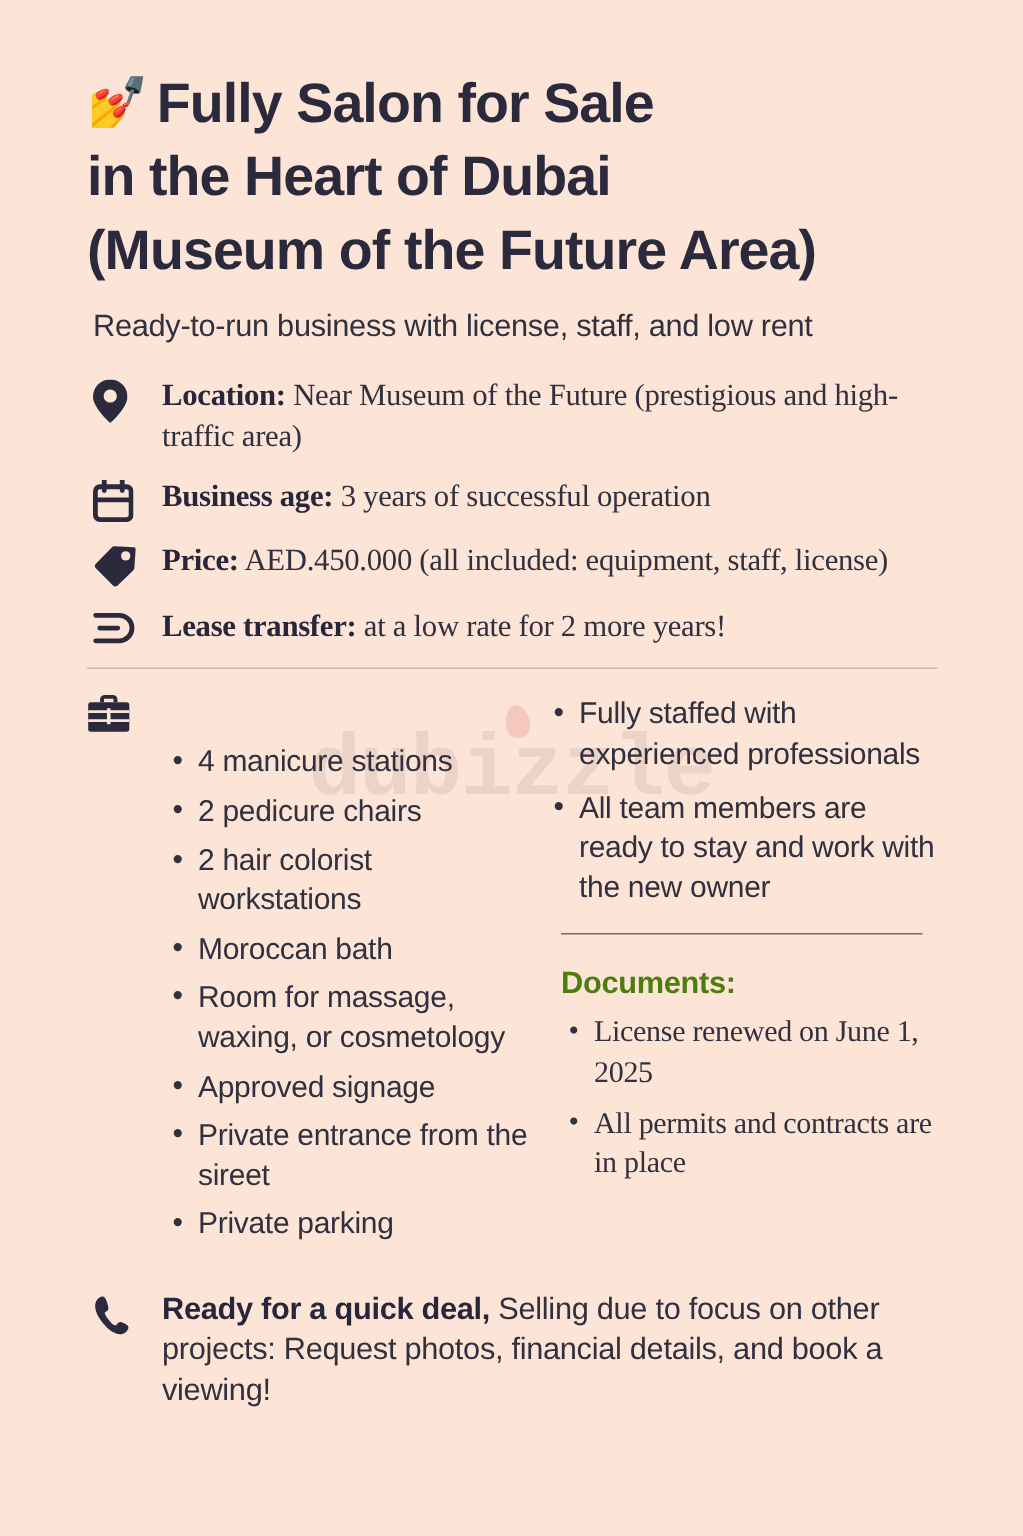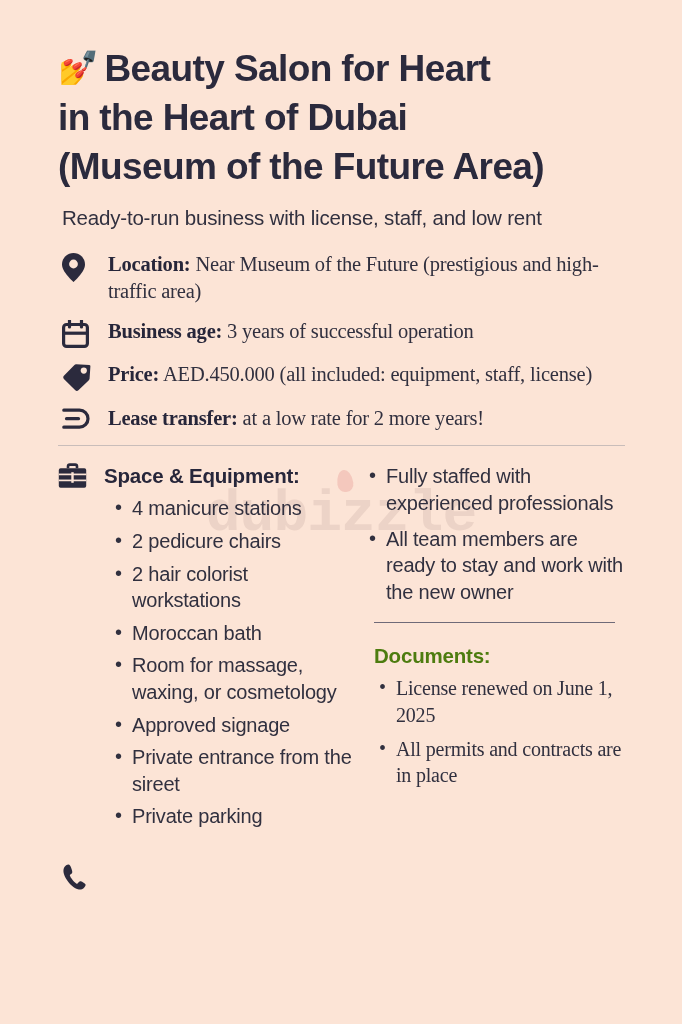--- a/index.html
+++ b/index.html
@@ -236,21 +236,21 @@
 <div id="card">
 
   <div id="watermark">
     <span>dubizzle</span>
     <span class="flame"></span>
   </div>
 
   <div class="content">
 
     <div id="title-block">
-      <h1 id="title"><span class="emoji">💅</span><span>Beauty Salon for Heart</span><br><span>in the Heart of Dubai</span><br><span>(Museum of the Future Area)</span></h1>
+      <h1 id="title"><span class="emoji">💅</span><span>Fully Salon for Sale</span><br><span>in the Heart of Dubai</span><br><span>(Museum of the Future Area)</span></h1>
       <div id="subtitle">Ready-to-run business with license, staff, and low rent</div>
     </div>
 
     <div id="info-rows">
 
       <div class="info-row">
         <div class="info-icon">
           <svg width="23" height="29" viewBox="0 0 23 29">
             <path d="M11.5 0C5.1 0 0 5.1 0 11.5C0 19 11.5 29 11.5 29C11.5 29 23 19 23 11.5C23 5.1 17.9 0 11.5 0Z" fill="#2B2A3D"></path>
             <circle cx="11.5" cy="11" r="4.4" fill="#FCE4D6"></circle>
@@ -301,21 +301,20 @@
         <div class="col-head">
           <div class="col-head-icon">
             <svg width="29" height="26" viewBox="0 0 29 26">
               <path d="M10 5.2V3.4C10 2.4 10.8 1.6 11.8 1.6H17.2C18.2 1.6 19 2.4 19 3.4V5.2" fill="none" stroke="#2B2A3D" stroke-width="2.6"></path>
               <rect x="0.8" y="5.2" width="27.4" height="19.6" rx="1.8" fill="#2B2A3D"></rect>
               <line x1="0.8" y1="11.4" x2="28.2" y2="11.4" stroke="#FCE4D6" stroke-width="1.7"></line>
               <line x1="0.8" y1="17.4" x2="28.2" y2="17.4" stroke="#FCE4D6" stroke-width="1.7"></line>
               <rect x="13.3" y="9.2" width="2.4" height="10.6" fill="#FCE4D6"></rect>
             </svg>
           </div>
-          <div class="col-head-label">Space &amp; Equipment:</div>
         </div>
         <ul class="bullets" id="left-bullets">
           <li>4 manicure stations</li>
           <li>2 pedicure chairs</li>
           <li>2 hair colorist workstations</li>
           <li>Moroccan bath</li>
           <li>Room for massage, waxing, or cosmetology</li>
           <li>Approved signage</li>
           <li>Private entrance from the sireet</li>
           <li>Private parking</li>
@@ -336,16 +335,17 @@
       </div>
 
     </div>
 
     <div id="cta">
       <div id="cta-icon">
         <svg width="28" height="28" viewBox="0 0 28 28">
           <path d="M6.4 1.4C5.0 1.4 3.2 2.6 2.3 4.2C0.6 7.2 1.5 11.6 4.6 16.4C7.7 21.2 12.0 25.0 15.9 26.2C18.0 26.85 20.2 26.5 21.6 25.3C22.8 24.25 23.9 22.6 23.6 21.6C23.4 20.9 22.7 20.3 21.1 19.4C18.8 18.1 18.0 18.0 16.9 18.9C16.4 19.3 15.9 19.9 15.7 20.2C15.3 20.8 15.1 20.85 14.2 20.4C12.2 19.4 8.3 14.5 7.9 12.6C7.8 12.0 7.9 11.85 8.8 11.3C10.4 10.3 10.6 9.7 9.9 7.1C9.2 4.5 8.7 3.2 8.0 2.4C7.55 1.85 7.1 1.4 6.4 1.4Z" fill="#2B2A3D"></path>
         </svg>
       </div>
+      <div id="cta-text"><b>Ready for a quick deal,</b><span> Selling due to focus on other projects: Request photos, financial details, and book a viewing!</span></div>
     </div>
 
   </div>
 </div>
 
 </body></html>

